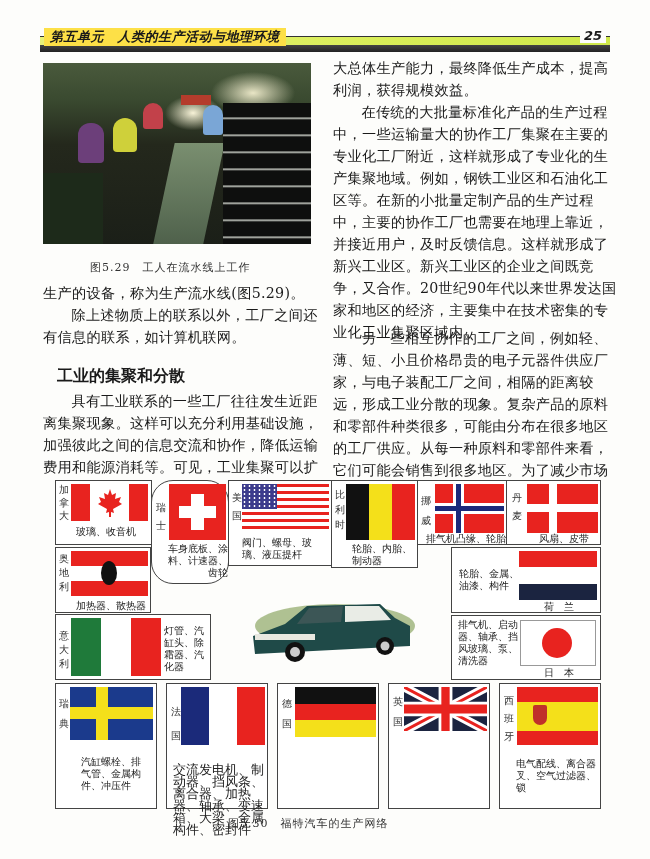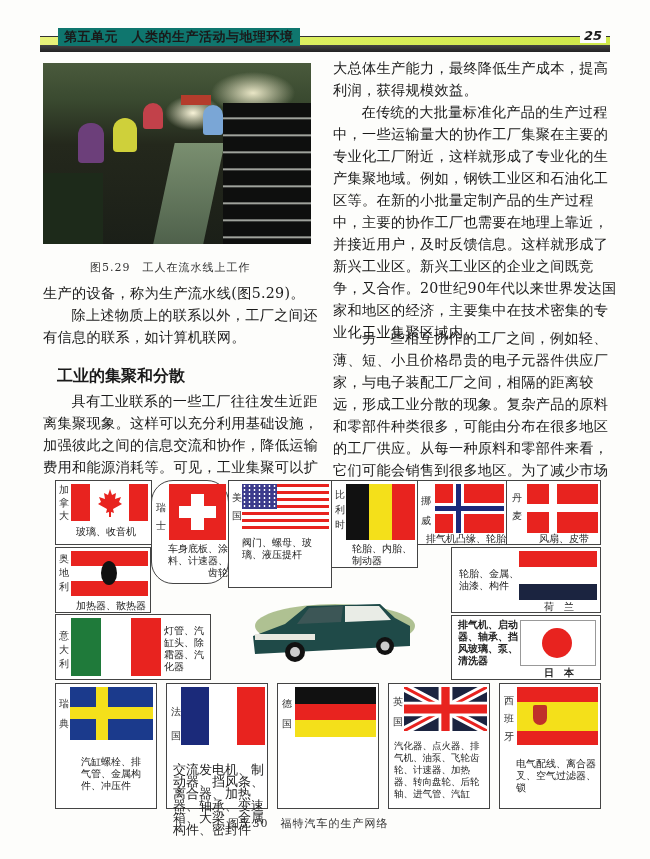--- a/index.html
+++ b/index.html
@@ -2,21 +2,21 @@
 <html><head>
 <meta charset="utf-8">
 <style>
   html,body{margin:0;padding:0;}
   body{width:650px;height:859px;background:#fdfdfb;position:relative;overflow:hidden;font-family:"DejaVu Serif",serif;color:#1a1a1a;}
   .abs{position:absolute;}
   
   .hdr-line{left:40px;top:36px;width:570px;height:1px;background:#333;}
   .hdr-band{left:40px;top:37px;width:570px;height:8px;background:linear-gradient(90deg,#e8f27a,#d9ee58 60%,#cfe84a);}
   .hdr-dark{left:40px;top:45px;width:570px;height:7px;background:linear-gradient(180deg,#444,#222);}
-  .hdr-title{left:58px;top:28px;font-size:13px;font-weight:bold;background:#0f766e;padding:0 6px;letter-spacing:0.5px;font-family:"DejaVu Sans",sans-serif;}
+  .hdr-title{left:44px;top:28px;font-size:13px;font-weight:bold;background:#fde047;padding:0 6px;letter-spacing:0.5px;font-family:"DejaVu Sans",sans-serif;font-style:italic;}
   .hdr-page{left:580px;top:28px;font-size:13px;font-weight:bold;font-style:italic;background:#fdfdfb;padding:0 4px;font-family:"DejaVu Sans",sans-serif;}
   
   .photo{left:43px;top:63px;width:268px;height:181px;background:
     radial-gradient(ellipse 40px 25px at 150px 50px,#f8f3d8 0,rgba(255,255,255,0) 70%),
     radial-gradient(ellipse 60px 30px at 210px 30px,#e9e6c6 0,rgba(255,255,255,0) 70%),
     linear-gradient(180deg,#4a5a3c 0,#3a4a30 20%,#24281c 45%,#1b1f18 100%);overflow:hidden;}
   .photo .belt{position:absolute;left:120px;top:80px;width:50px;height:110px;background:linear-gradient(180deg,#7a8f70,#4b5d48);transform:skewX(-12deg);}
   .photo .rack{position:absolute;left:180px;top:40px;width:90px;height:145px;background:repeating-linear-gradient(180deg,#0e0f0e 0,#0e0f0e 14px,#cfd3cb 15px,#0e0f0e 17px);}
   .photo .w1{position:absolute;left:35px;top:60px;width:26px;height:40px;border-radius:12px 12px 4px 4px;background:#6c3f7a;}
   .photo .w2{position:absolute;left:70px;top:55px;width:24px;height:34px;border-radius:12px 12px 4px 4px;background:#cfd03a;}
@@ -83,21 +83,21 @@
 
 <div class="box" style="left:151px;top:480px;width:78px;height:104px;border-radius:22px;">
   <div class="cn" style="left:4px;top:18px;line-height:18px;">瑞士</div>
   <div class="flag" style="left:17px;top:3px;width:57px;height:56px;background:#e8231f;">
     <div style="position:absolute;left:22px;top:10px;width:13px;height:36px;background:#fff;"></div>
     <div style="position:absolute;left:10px;top:22px;width:37px;height:12px;background:#fff;"></div>
   </div>
   <div class="items" style="left:14px;top:62px;width:62px;text-align:right;">车身底板、涂料、计速器、齿轮</div>
 </div>
 
-<div class="box" style="left:228px;top:480px;width:104px;height:108px;">
+<div class="box" style="left:228px;top:480px;width:104px;height:86px;">
   <div class="cn" style="left:3px;top:8px;line-height:18px;">美国</div>
   <div class="flag" style="left:13px;top:3px;width:87px;height:46px;background:repeating-linear-gradient(180deg,#e8231f 0,#e8231f 3.5px,#fff 3.5px,#fff 7px);">
     <div style="position:absolute;left:0;top:0;width:35px;height:25px;background:radial-gradient(circle,#fff 0.8px,transparent 1.2px) 0 0/5px 4px,#3c3b8c;"></div>
   </div>
   <div class="items" style="left:13px;top:56px;width:88px;">阀门、螺母、玻璃、液压提杆</div>
 </div>
 
 <div class="box" style="left:331px;top:480px;width:87px;height:88px;">
   <div class="cn" style="left:3px;top:6px;line-height:15px;">比利时</div>
   <div class="flag" style="left:14px;top:3px;width:69px;height:56px;display:flex;">
@@ -152,21 +152,21 @@
 <div class="box" style="left:55px;top:614px;width:156px;height:66px;">
   <div class="cn" style="left:3px;top:14px;line-height:14px;">意大利</div>
   <div class="flag" style="left:15px;top:3px;width:90px;height:58px;display:flex;">
     <div style="flex:1;background:#1f7a3a;"></div>
       <div style="flex:1;background:#fff;"></div>
       <div style="flex:1;background:#e8231f;"></div>
   </div>
   <div class="items" style="left:108px;top:10px;width:44px;">灯管、汽缸头、除霜器、汽化器</div>
 </div>
 
-<div class="box" style="left:451px;top:615px;width:150px;height:65px;font-weight:bold;">
+<div class="box" style="left:451px;top:615px;width:150px;height:65px;">
   <div class="items" style="left:6px;top:3px;width:60px;">排气机、启动器、轴承、挡风玻璃、泵、清洗器</div>
   <div class="flag" style="left:68px;top:4px;width:76px;height:46px;background:#fff;border:1px solid #999;box-sizing:border-box;">
     <div style="position:absolute;left:21px;top:7px;width:30px;height:30px;border-radius:50%;background:#e8231f;"></div>
   </div>
   <div class="items" style="left:92px;top:51px;white-space:nowrap;">日　本</div>
 </div>
 
 <div class="abs car">
   <svg width="172" height="72" viewBox="0 0 172 72">
     <ellipse cx="90" cy="30" rx="80" ry="22" fill="#6f8f3c" opacity="0.55"></ellipse>
@@ -213,21 +213,20 @@
   <div class="cn" style="left:4px;top:8px;line-height:20px;">英国</div>
   <div class="flag" style="left:15px;top:3px;width:83px;height:44px;">
     <svg width="83" height="44" viewBox="0 0 60 30" preserveAspectRatio="none">
       <rect width="60" height="30" fill="#1b2440"></rect>
       <path d="M0 0 L60 30 M60 0 L0 30" stroke="#fff" stroke-width="6"></path>
       <path d="M0 0 L60 30 M60 0 L0 30" stroke="#e8231f" stroke-width="2"></path>
       <path d="M30 0 V30 M0 15 H60" stroke="#fff" stroke-width="10"></path>
       <path d="M30 0 V30 M0 15 H60" stroke="#e8231f" stroke-width="6"></path>
     </svg>
   </div>
-  <div class="items" style="left:5px;top:56px;width:94px;font-size:9.5px;">汽化器、点火器、排气机、油泵、飞轮齿轮、计速器、加热器、转向盘轮、后轮轴、进气管、汽缸</div>
 </div>
 
 <div class="box" style="left:499px;top:683px;width:102px;height:126px;">
   <div class="cn" style="left:4px;top:8px;line-height:18px;">西班牙</div>
   <div class="flag" style="left:17px;top:3px;width:81px;height:58px;display:flex;flex-direction:column;">
     <div style="flex:1;background:#e8231f;"></div>
       <div style="flex:2;background:#f4e01a;"></div>
       <div style="flex:1;background:#e8231f;"></div>
     <div style="position:absolute;left:16px;top:18px;width:14px;height:20px;background:#c0302a;border-radius:2px 2px 7px 7px;"></div>
   </div>

